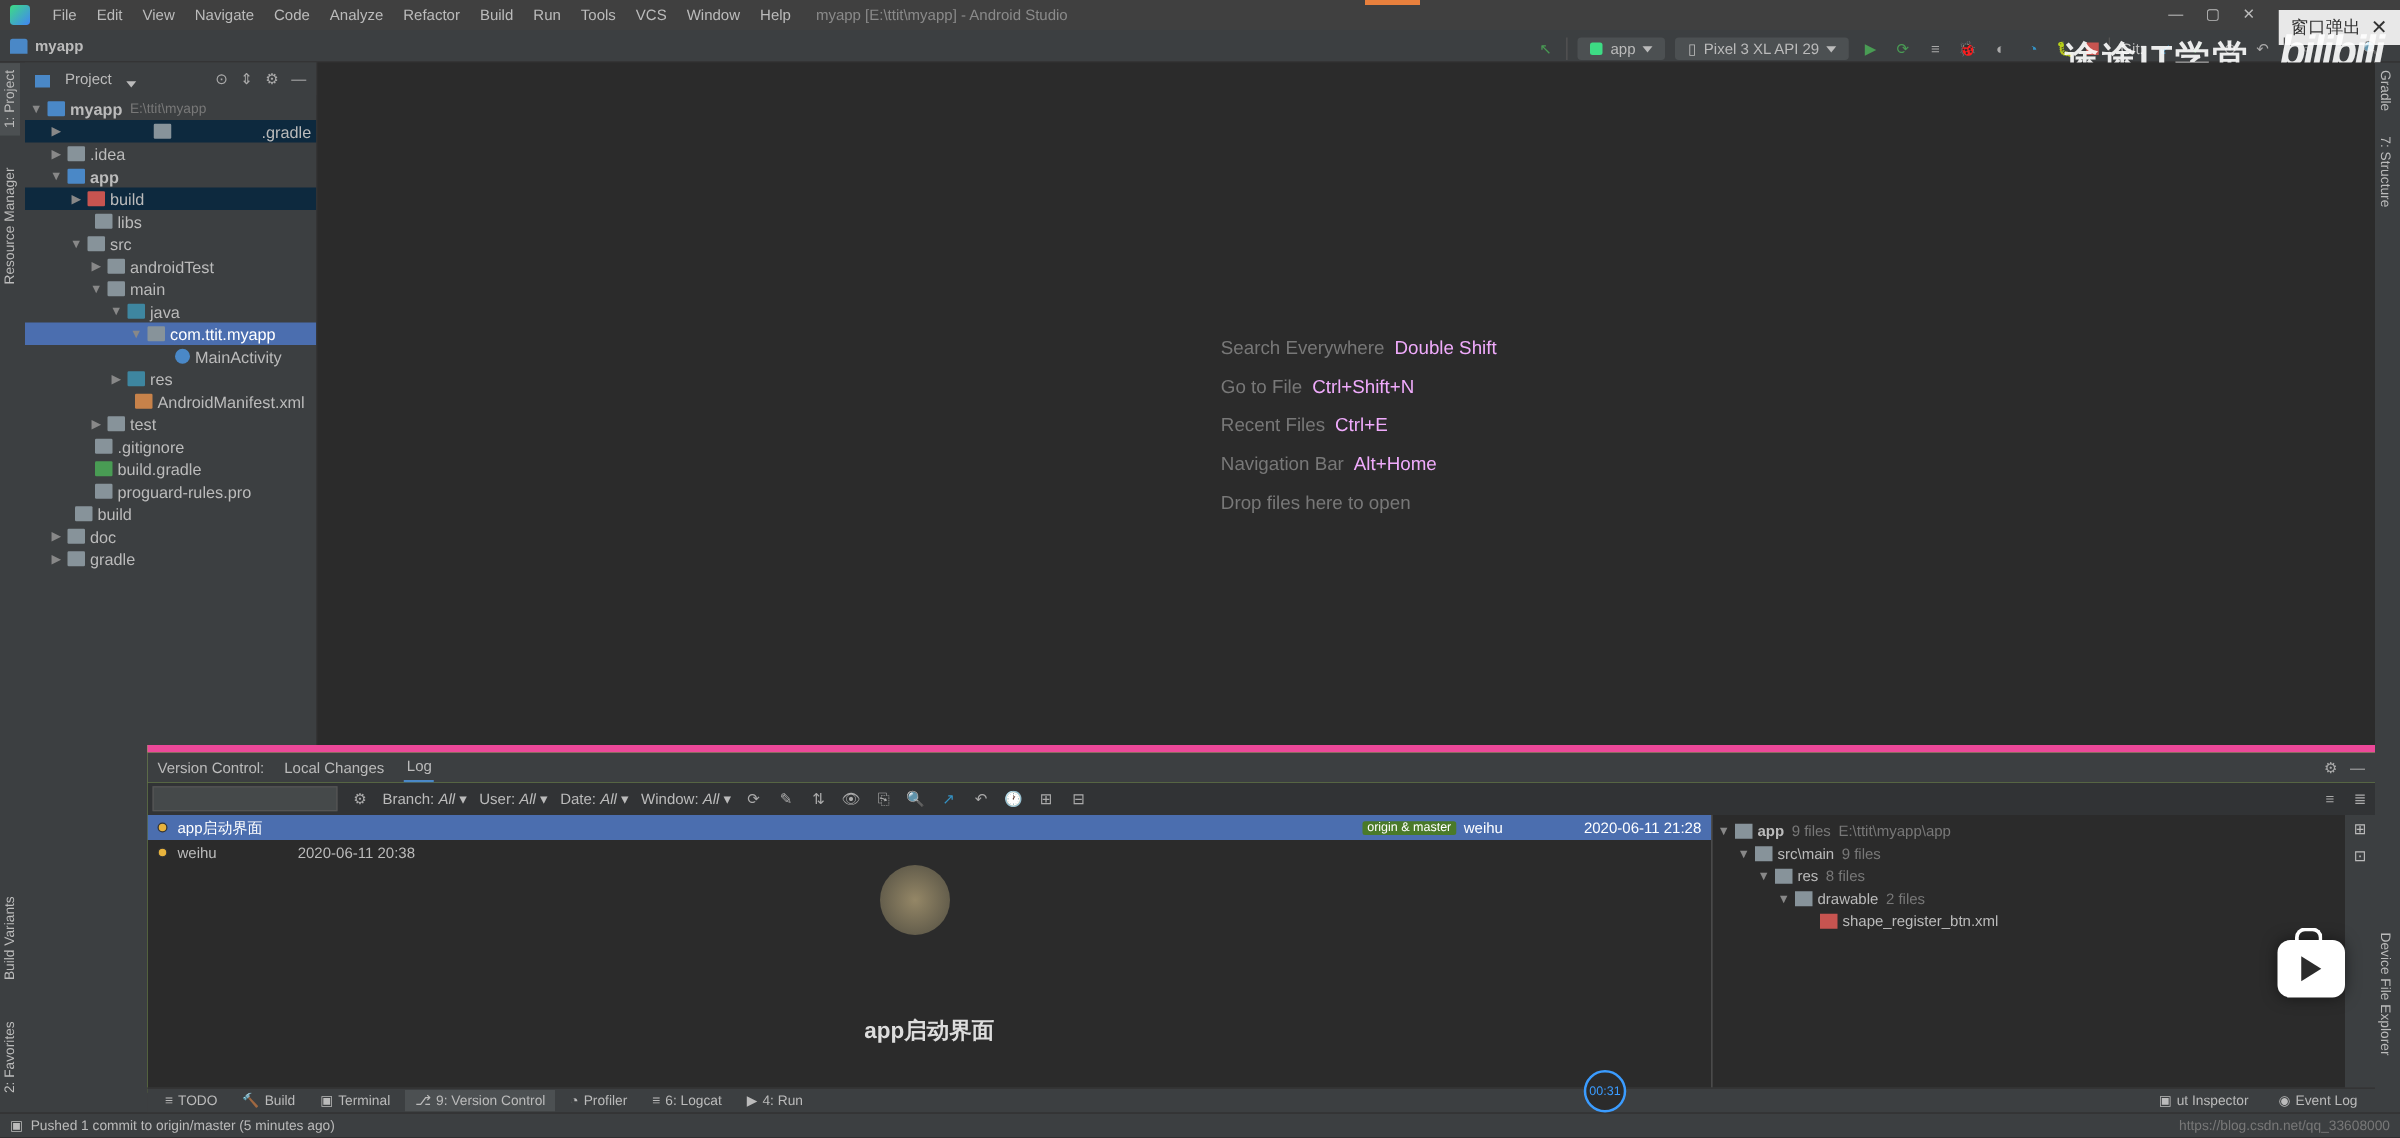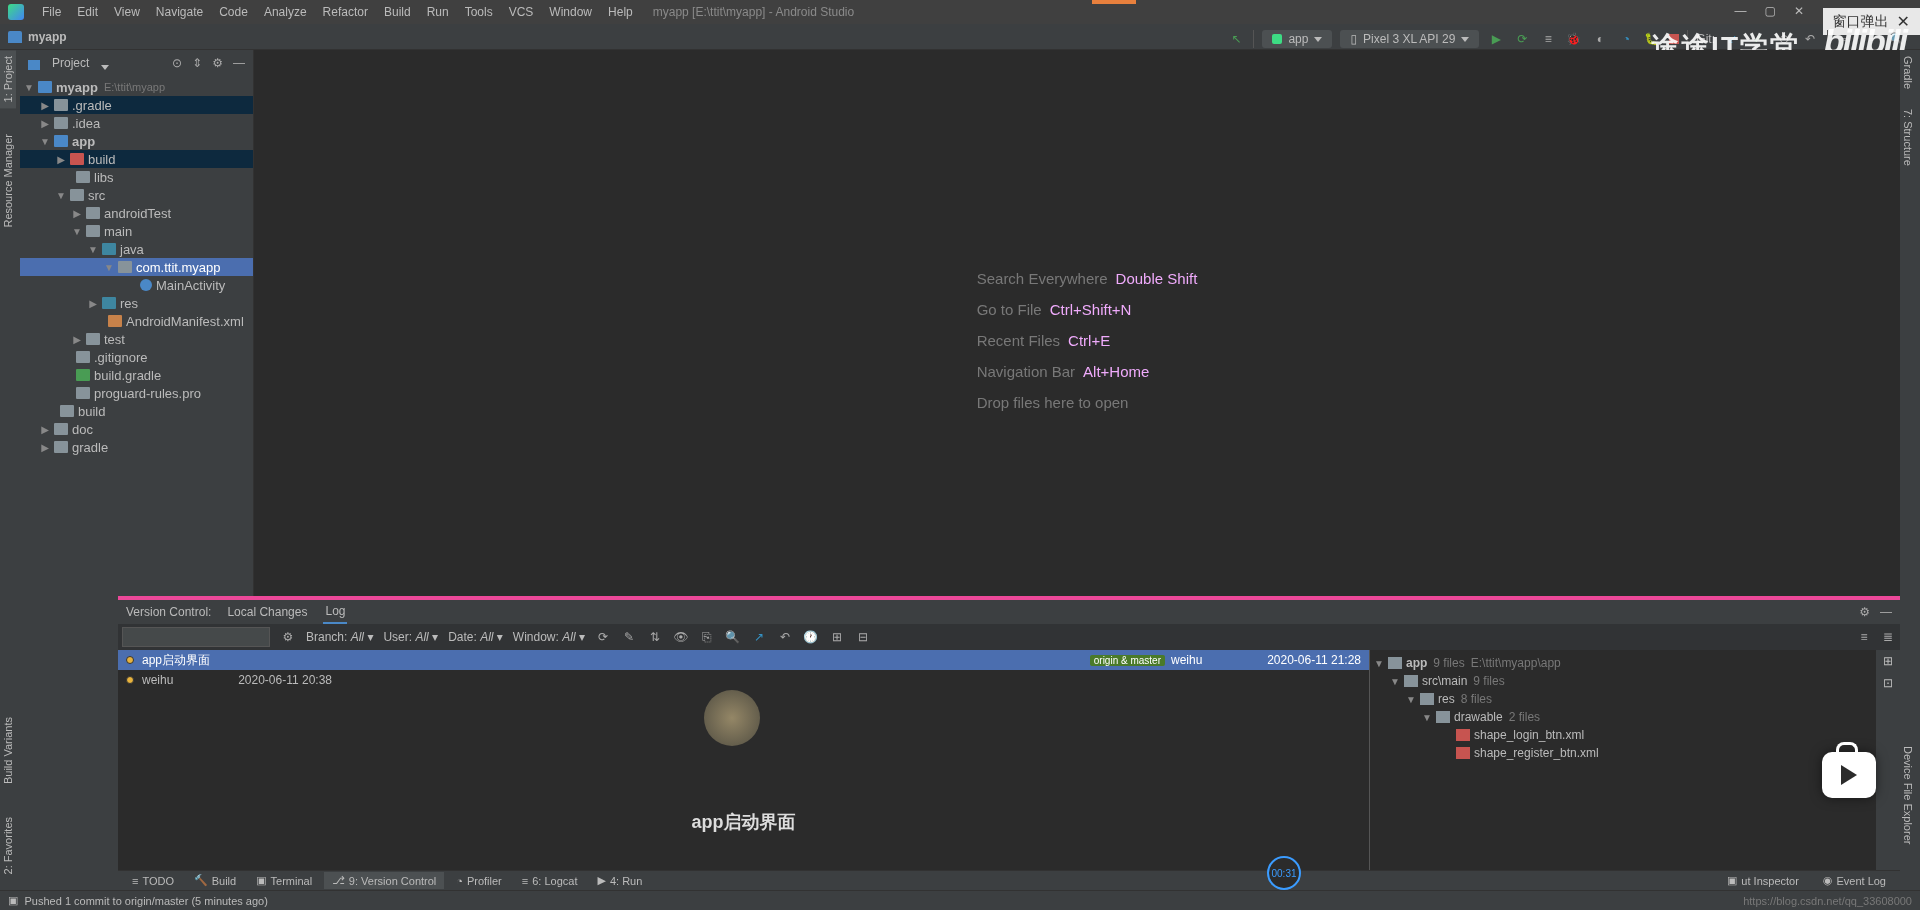--- a/index.html
+++ b/index.html
@@ -56,21 +56,21 @@
 .ico.gradle { background: #499c54; }
 .tree-row .txt { color: #bbb; }
 .tree-row.sel .txt { color: #fff; }
 .tree-row .path { color: #787878; margin-left: 6px; font-size: 11px; }
 
 .editor-area { flex: 1; background: #2b2b2b; display: flex; flex-direction: column; position: relative; }
 .editor-hints { position: absolute; top: 220px; left: 50%; transform: translateX(-50%); color: #787878; font-size: 15px; }
 .editor-hints .row { margin-bottom: 14px; }
 .editor-hints .key { color: #f0abfc; margin-left: 8px; }
 
-.vc-panel { position: absolute; left: 118px; right: 20px; bottom: 36px; height: 278px; background: #bef264; display: flex; flex-direction: column; border-top: 4px solid #ec4899; }
+.vc-panel { position: absolute; left: 118px; right: 20px; bottom: 36px; height: 278px; background: #bef264; display: flex; flex-direction: column; border-top: 6px solid #ec4899; }
 .vc-tabs { height: 24px; display: flex; align-items: center; padding: 0 8px; gap: 14px; background: #3c3f41; }
 .vc-tabs .tab { color: #bbb; padding: 4px 2px; cursor: pointer; }
 .vc-tabs .tab.active { border-bottom: 2px solid #4a88c7; color: #bbb; }
 .vc-tabs .settings { margin-left: auto; display: flex; gap: 10px; color: #aaa; }
 .vc-toolbar { height: 26px; display: flex; align-items: center; padding: 0 4px; gap: 10px; background: #313335; }
 .vc-search { background: #45494a; border: 1px solid #555; height: 20px; width: 148px; padding: 0 18px; color: #bbb; position: relative; }
 .vc-search-wrap { position: relative; }
 .vc-search-wrap::before { content: "🔍"; position: absolute; left: 4px; top: 2px; font-size: 10px; color: #888; }
 .vc-filter { color: #bbb; font-size: 12px; }
 .vc-filter .val { color: #bbb; font-style: italic; }
@@ -210,21 +210,21 @@
         <span>—</span>
       </div>
     </div>
     <div class="tree">
       <div class="tree-row" style="padding-left:4px;">
           <span class="arrow open"></span>
           <span class="ico folder-blue"></span>
           <span class="txt" style="font-weight:bold;">myapp</span>
           <span class="path">E:\ttit\myapp</span>
         </div>
-      <div class="tree-row hl2" style="padding-left:20px;">
+      <div class="tree-row hl2" style="padding-left:20px;justify-content:space-between;">
           <span class="arrow closed"></span>
           <span class="ico folder"></span>
           <span class="txt">.gradle</span>
         </div>
       <div class="tree-row" style="padding-left:20px;">
           <span class="arrow closed"></span>
           <span class="ico folder"></span>
           <span class="txt">.idea</span>
         </div>
       <div class="tree-row" style="padding-left:20px;">
@@ -402,24 +402,20 @@
             <span class="meta">8 files</span>
           </div>
         <div class="ft-row" style="padding-left:48px;">
             <span class="arrow open"></span>
             <span class="ico"></span>
             <span class="txt">drawable</span>
             <span class="meta">2 files</span>
           </div>
         <div class="ft-row" style="padding-left:78px;">
             <span class="ico xml"></span>
-            <span class="txt">shape_login_btn.xml</span>
-          </div>
-        <div class="ft-row" style="padding-left:78px;">
-            <span class="ico xml"></span>
             <span class="txt">shape_register_btn.xml</span>
           </div>
       </div>
       <div class="detail-tools">
         <span>⊞</span>
         <span>⊡</span>
       </div>
     </div>
   </div>
 </div>

